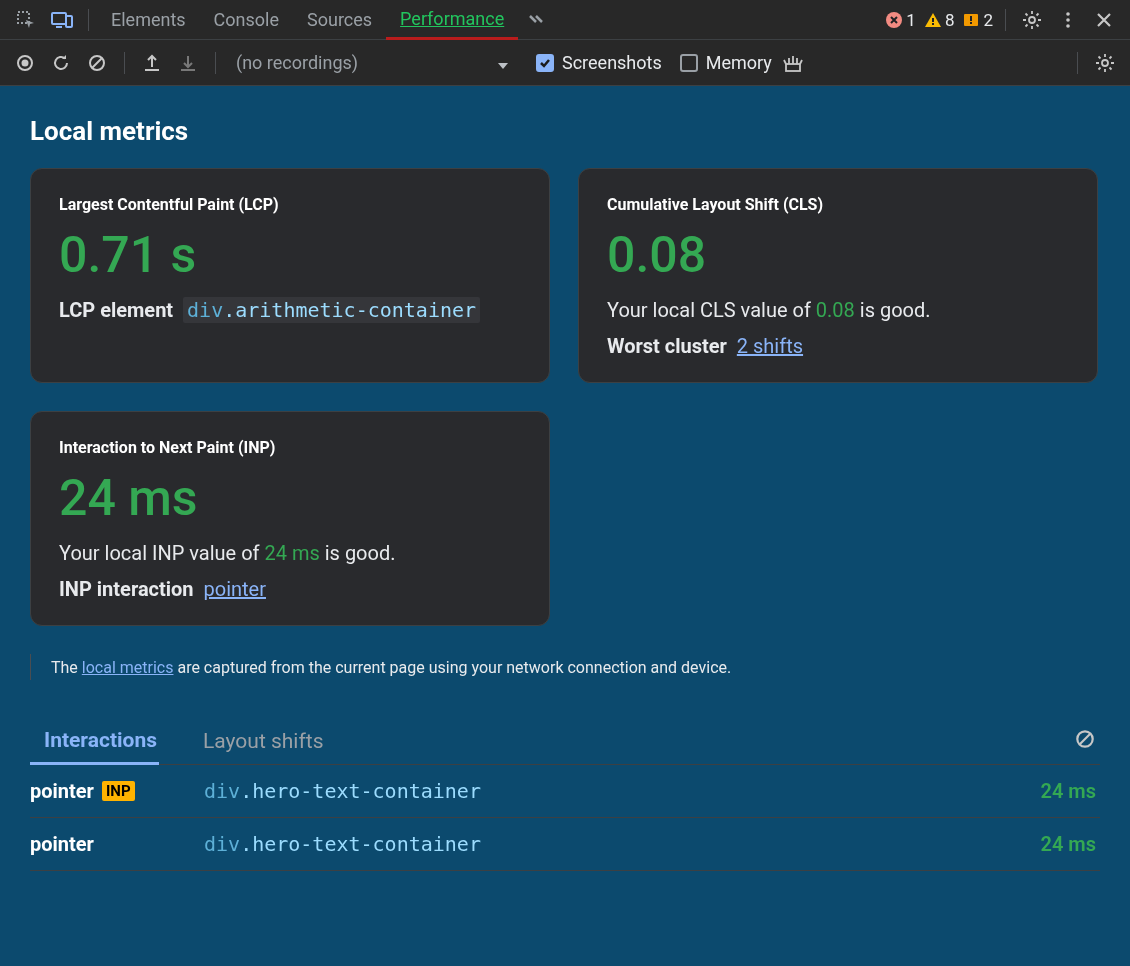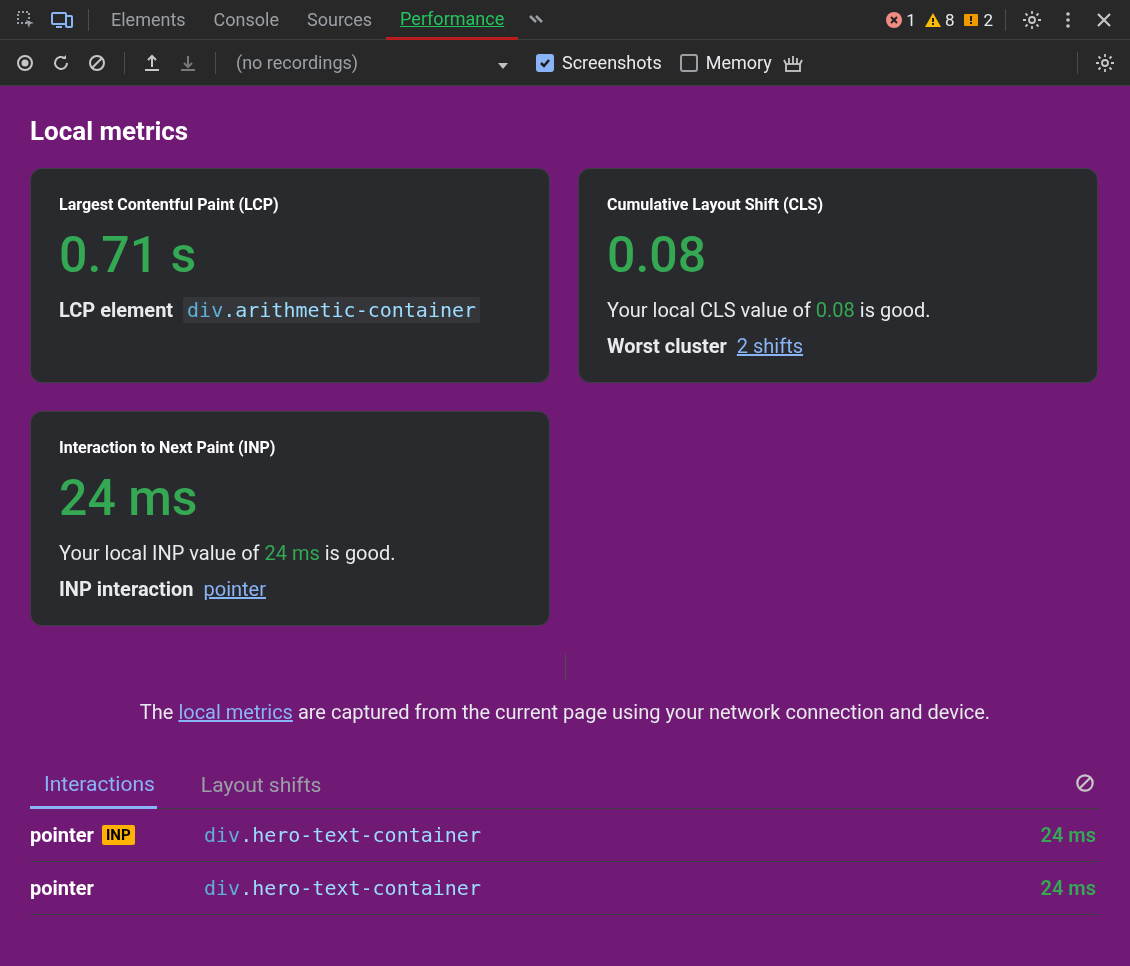--- a/index.html
+++ b/index.html
@@ -83,21 +83,21 @@
   }
   .cb.checked { background:#8ab4f8; }
   .cb.checked svg { display:block; }
   .cb svg { display:none; }
   .cb.empty { border-color:#9aa0a6; }
   .toolbar .grow { flex:1; }
 
   
   .main {
     padding: 30px 30px 0 30px;
-    background: #701a75;
+    background: #0c4a6e;
     height: calc(100% - 86px);
     overflow: auto;
   }
   h1.section-title {
     font-size: 26px; font-weight: 700; color: #fff; margin-bottom: 22px;
   }
   .cards {
     display: grid;
     grid-template-columns: 520px 520px;
     gap: 28px;
@@ -125,39 +125,39 @@
     background: #35363a;
     padding: 1px 4px;
     border-radius: 2px;
   }
   .code-chip .tag { color:#5db0d7;margin-top:17px; }
   .code-chip .cls { color:#9cdcfe; }
   .link { color:#8ab4f8; text-decoration: underline; cursor:pointer; }
 
   .info-strip {
     display: flex; align-items: center; gap: 20px;
-    margin-top: 28px; font-size: 20px; color:#e8eaed;flex-direction:column;
+    margin-top: 28px; font-size: 16px; color:#e8eaed;
   }
   .info-strip .bar {
     width:1px; height:26px; background:#4a4d51;
   }
 
   
   .bottom-tabs {
     display:flex; align-items:center; gap:30px;
     margin-top: 40px;
     border-bottom: 1px solid #3c4043;
   }
   .bottom-tabs .btab {
     font-size: 21px; color:#9aa0a6; padding: 8px 2px 10px 14px;
     cursor:pointer;
   }
   .bottom-tabs .btab.active {
     color:#8ab4f8; border-bottom: 3px solid #8ab4f8; margin-bottom:-1px;
-    font-weight:400;
+    font-weight:700;
     text-align:center;
   }
   .bottom-tabs .grow { flex:1; }
   .table { margin-top: 0; }
   .row {
     display:flex; align-items:center;
     padding: 14px 0;
     border-bottom: 1px solid #3c4043;
     font-size: 20px;
   }

